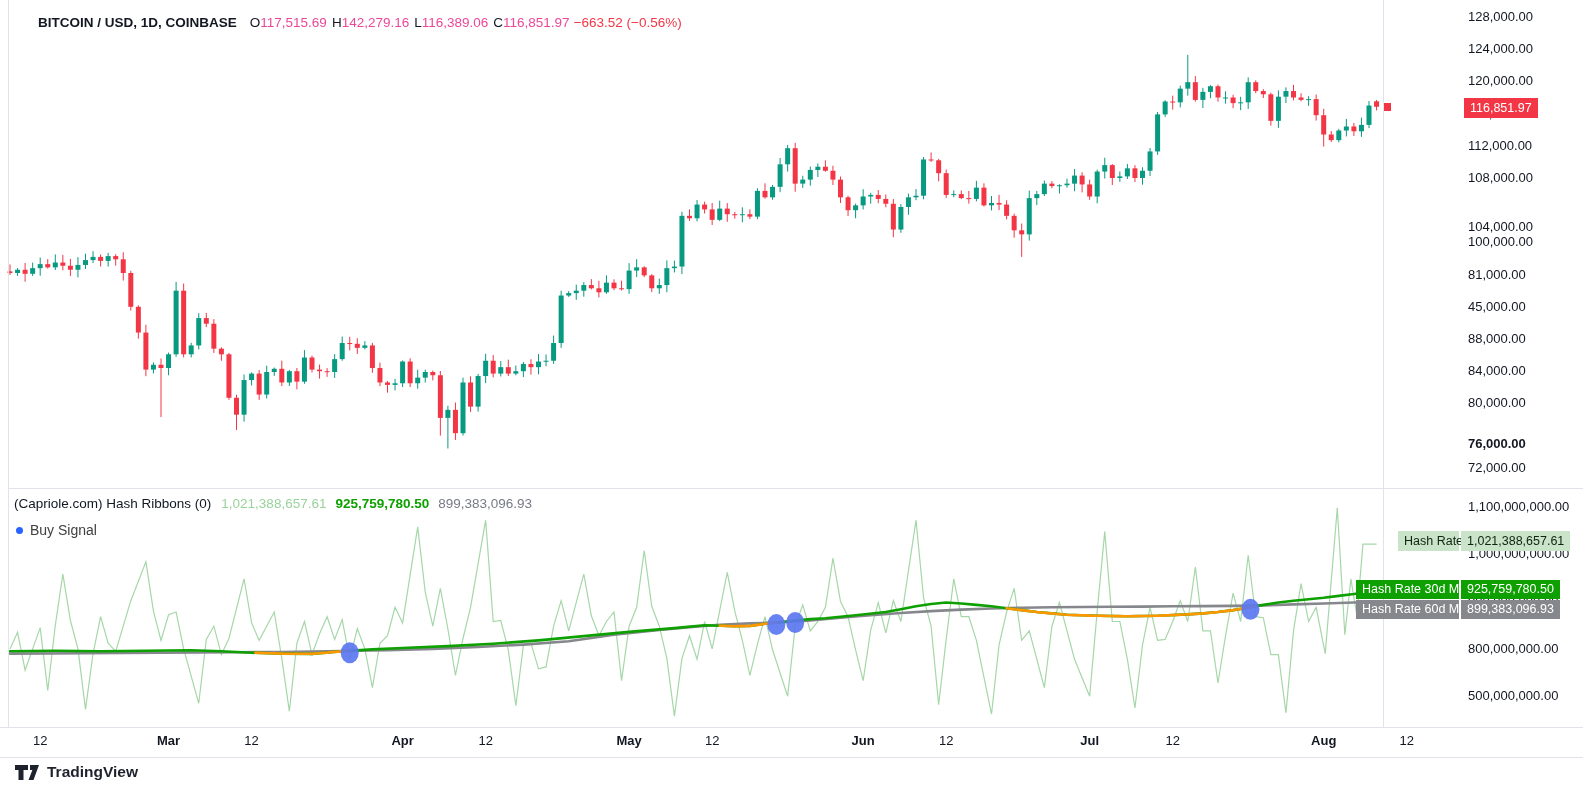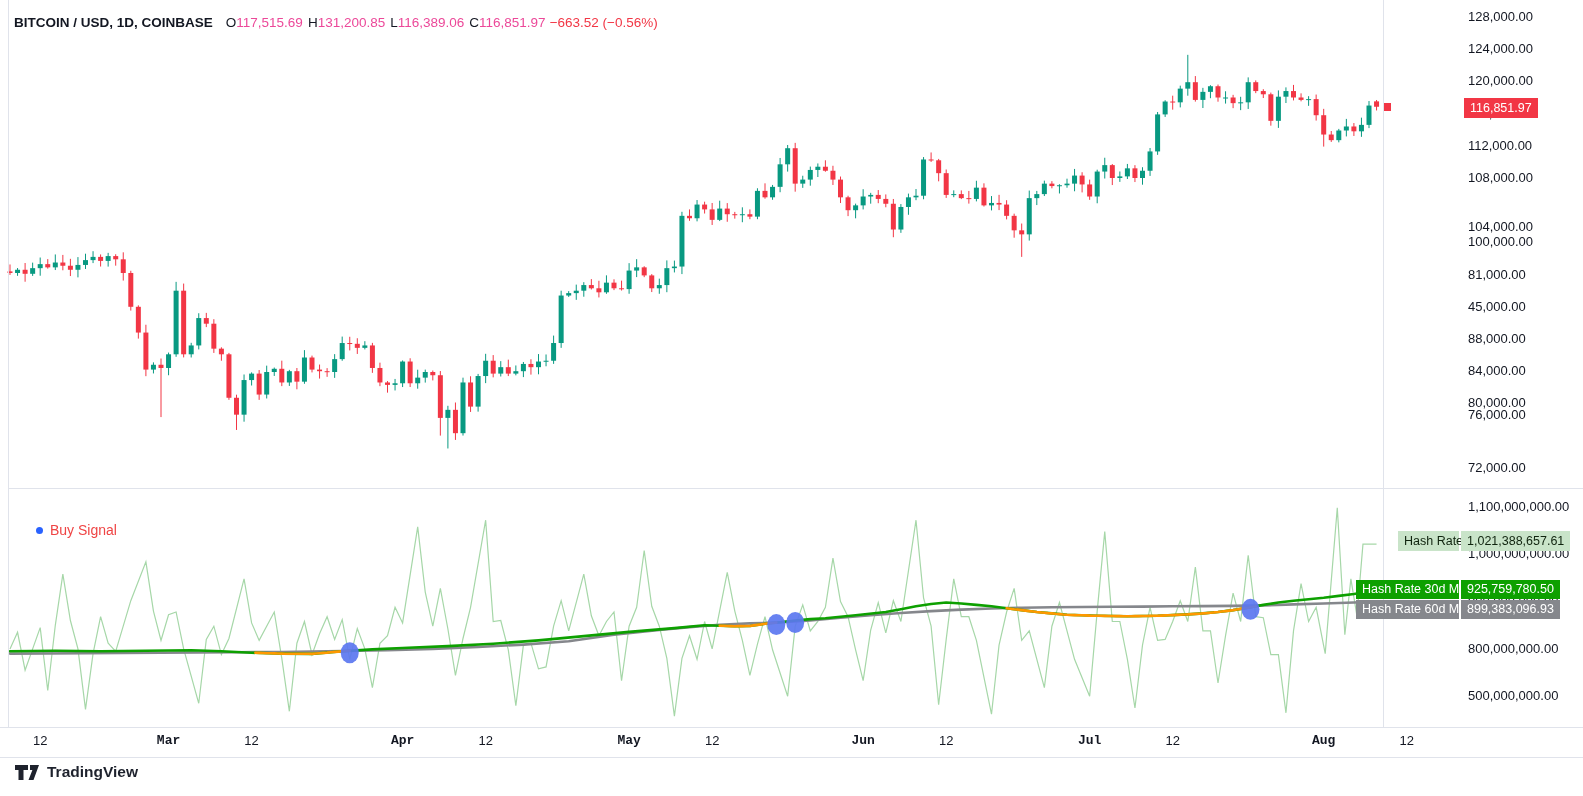--- a/index.html
+++ b/index.html
@@ -3,39 +3,39 @@
 <meta charset="utf-8">
 <style>
   html,body{margin:0;padding:0;background:#fff;}
   #app{position:relative;width:1583px;height:796px;background:#ffffff;
        font-family:"Liberation Sans",sans-serif;color:#131722;overflow:hidden;}
   #chart-svg{position:absolute;left:0;top:0;z-index:1;}
   .hline{position:absolute;height:1px;background:#e0e3eb;z-index:3;}
   .vline{position:absolute;width:1px;background:#e0e3eb;z-index:3;}
 
   #header{position:absolute;left:14px;top:15px;font-size:13.5px;z-index:6;white-space:nowrap;}
-  #header .sym{font-weight:700;margin-right:8px;}
+  #header .sym{font-weight:700;margin-right:8px;margin-left:24px;}
   #header .fld{margin-left:5px;}
   #header .fv{color:#ec4899;}
   #header .chg{color:#F23645;margin-left:4px;}
 
   #ind-header{position:absolute;left:14px;top:496px;font-size:13.5px;z-index:6;white-space:nowrap;}
   #ind-header .it{margin-right:10px;}
   .iv-raw{color:#9ad29c;margin-right:9px;}
   .iv-30{color:#0da000;font-weight:700;margin-right:9px;}
   .iv-60{color:#787b86;}
 
-  #legend{position:absolute;left:36px;top:522px;font-size:14px;color:#ef4444;z-index:6;
+  #legend{position:absolute;left:16px;top:522px;font-size:14px;color:#404040;z-index:6;
           display:flex;align-items:center;gap:7px;}
   #legend .dot{width:7px;height:7px;border-radius:50%;background:#2962FF;}
 
   .tick{position:absolute;left:1468px;font-size:13px;height:16px;line-height:16px;
         white-space:nowrap;z-index:2;color:#131722;}
   .ttick{position:absolute;top:733px;transform:translateX(-50%);font-size:13px;z-index:2;color:#131722;}
-  .ttick.major{font-weight:700;font-family:Liberation Mono, monospace;}
+  .ttick.major{font-weight:700;}
 
   .badge{position:absolute;display:flex;gap:2px;z-index:5;height:20px;line-height:20px;
          font-size:12.5px;white-space:nowrap;}
   .badge .seg{padding:0 6px;}
   #btc-badge{left:1396px;top:98px;color:#fff;}
   #btc-badge .seg{background:#F23645;}
   #btc-badge .bl{width:54px;text-align:center;padding:0 6px;margin-top:39px;}
   #hr-badge{left:1398px;top:531px;color:#10240f;}
   #hr-badge .seg{background:#c9e4c9;}
   #hr-badge .bl{width:49px;padding:0 6px;}
@@ -435,44 +435,47 @@
       <ellipse cx="1250.4650000000001" cy="609.3232999999999" rx="9" ry="10.5" fill="#5b77f0" fill-opacity="0.92"></ellipse>
     </svg>
 
   <div class="vline" style="left:8px;top:0;height:727px;"></div>
   <div class="vline" style="left:1383px;top:0;height:727px;"></div>
   <div class="hline" style="left:8px;top:488px;width:1575px;"></div>
   <div class="hline" style="left:0;top:727px;width:1583px;"></div>
   <div class="hline" style="left:0;top:757px;width:1583px;"></div>
 
   <div id="header">
-    <span class="sym">BITCOIN / USD, 1D, COINBASE</span><span class="fld"><span>O</span><span class="fv">117,515.69</span></span><span class="fld"><span>H</span><span class="fv">131,200.85</span></span><span class="fld"><span>L</span><span class="fv">116,389.06</span></span><span class="fld"><span>C</span><span class="fv">116,851.97</span></span><span class="chg">−663.52 (−0.56%)</span>
-  </div>
-
+    <span class="sym">BITCOIN / USD, 1D, COINBASE</span><span class="fld"><span>O</span><span class="fv">117,515.69</span></span><span class="fld"><span>H</span><span class="fv">142,279.16</span></span><span class="fld"><span>L</span><span class="fv">116,389.06</span></span><span class="fld"><span>C</span><span class="fv">116,851.97</span></span><span class="chg">−663.52 (−0.56%)</span>
+  </div>
+
+  <div id="ind-header">
+    <span class="it">(Capriole.com) Hash Ribbons (0)</span><span class="iv-raw">1,021,388,657.61</span><span class="iv-30">925,759,780.50</span><span class="iv-60">899,383,096.93</span>
+  </div>
 
   <div id="legend">
     <span class="dot"></span>
     <span>Buy Signal</span>
   </div>
 
   <div id="price-axis">
       <span class="tick" style="top: 9px;">128,000.00</span>
       <span class="tick" style="top: 41.2px;">124,000.00</span>
       <span class="tick" style="top: 73.4px;">120,000.00</span>
       <span class="tick" style="top: 105.6px;">116,000.00</span>
       <span class="tick" style="top: 137.8px;">112,000.00</span>
       <span class="tick" style="top: 170px;">108,000.00</span>
       <span class="tick" style="top: 219px;">104,000.00</span>
       <span class="tick" style="top: 234.4px;">100,000.00</span>
       <span class="tick" style="top: 266.6px;">81,000.00</span>
       <span class="tick" style="top: 298.8px;">45,000.00</span>
       <span class="tick" style="top: 331px;">88,000.00</span>
       <span class="tick" style="top: 363.2px;">84,000.00</span>
       <span class="tick" style="top: 395.4px;">80,000.00</span>
-      <span class="tick" style="top: 407px;">76,000.00</span>
+      <span class="tick" style="top: 436px; font-weight: bold;">76,000.00</span>
       <span class="tick" style="top: 459.8px;">72,000.00</span>
     </div>
   <div id="ind-axis">
       <span class="tick" style="top: 499px;">1,100,000,000.00</span>
       <span class="tick" style="top: 546.3px;">1,000,000,000.00</span>
       <span class="tick" style="top: 593.6px;">900,000,000.00</span>
       <span class="tick" style="top: 640.9px;">800,000,000.00</span>
       <span class="tick" style="top: 688.2px;">500,000,000.00</span>
     </div>
   <div id="time-axis">

